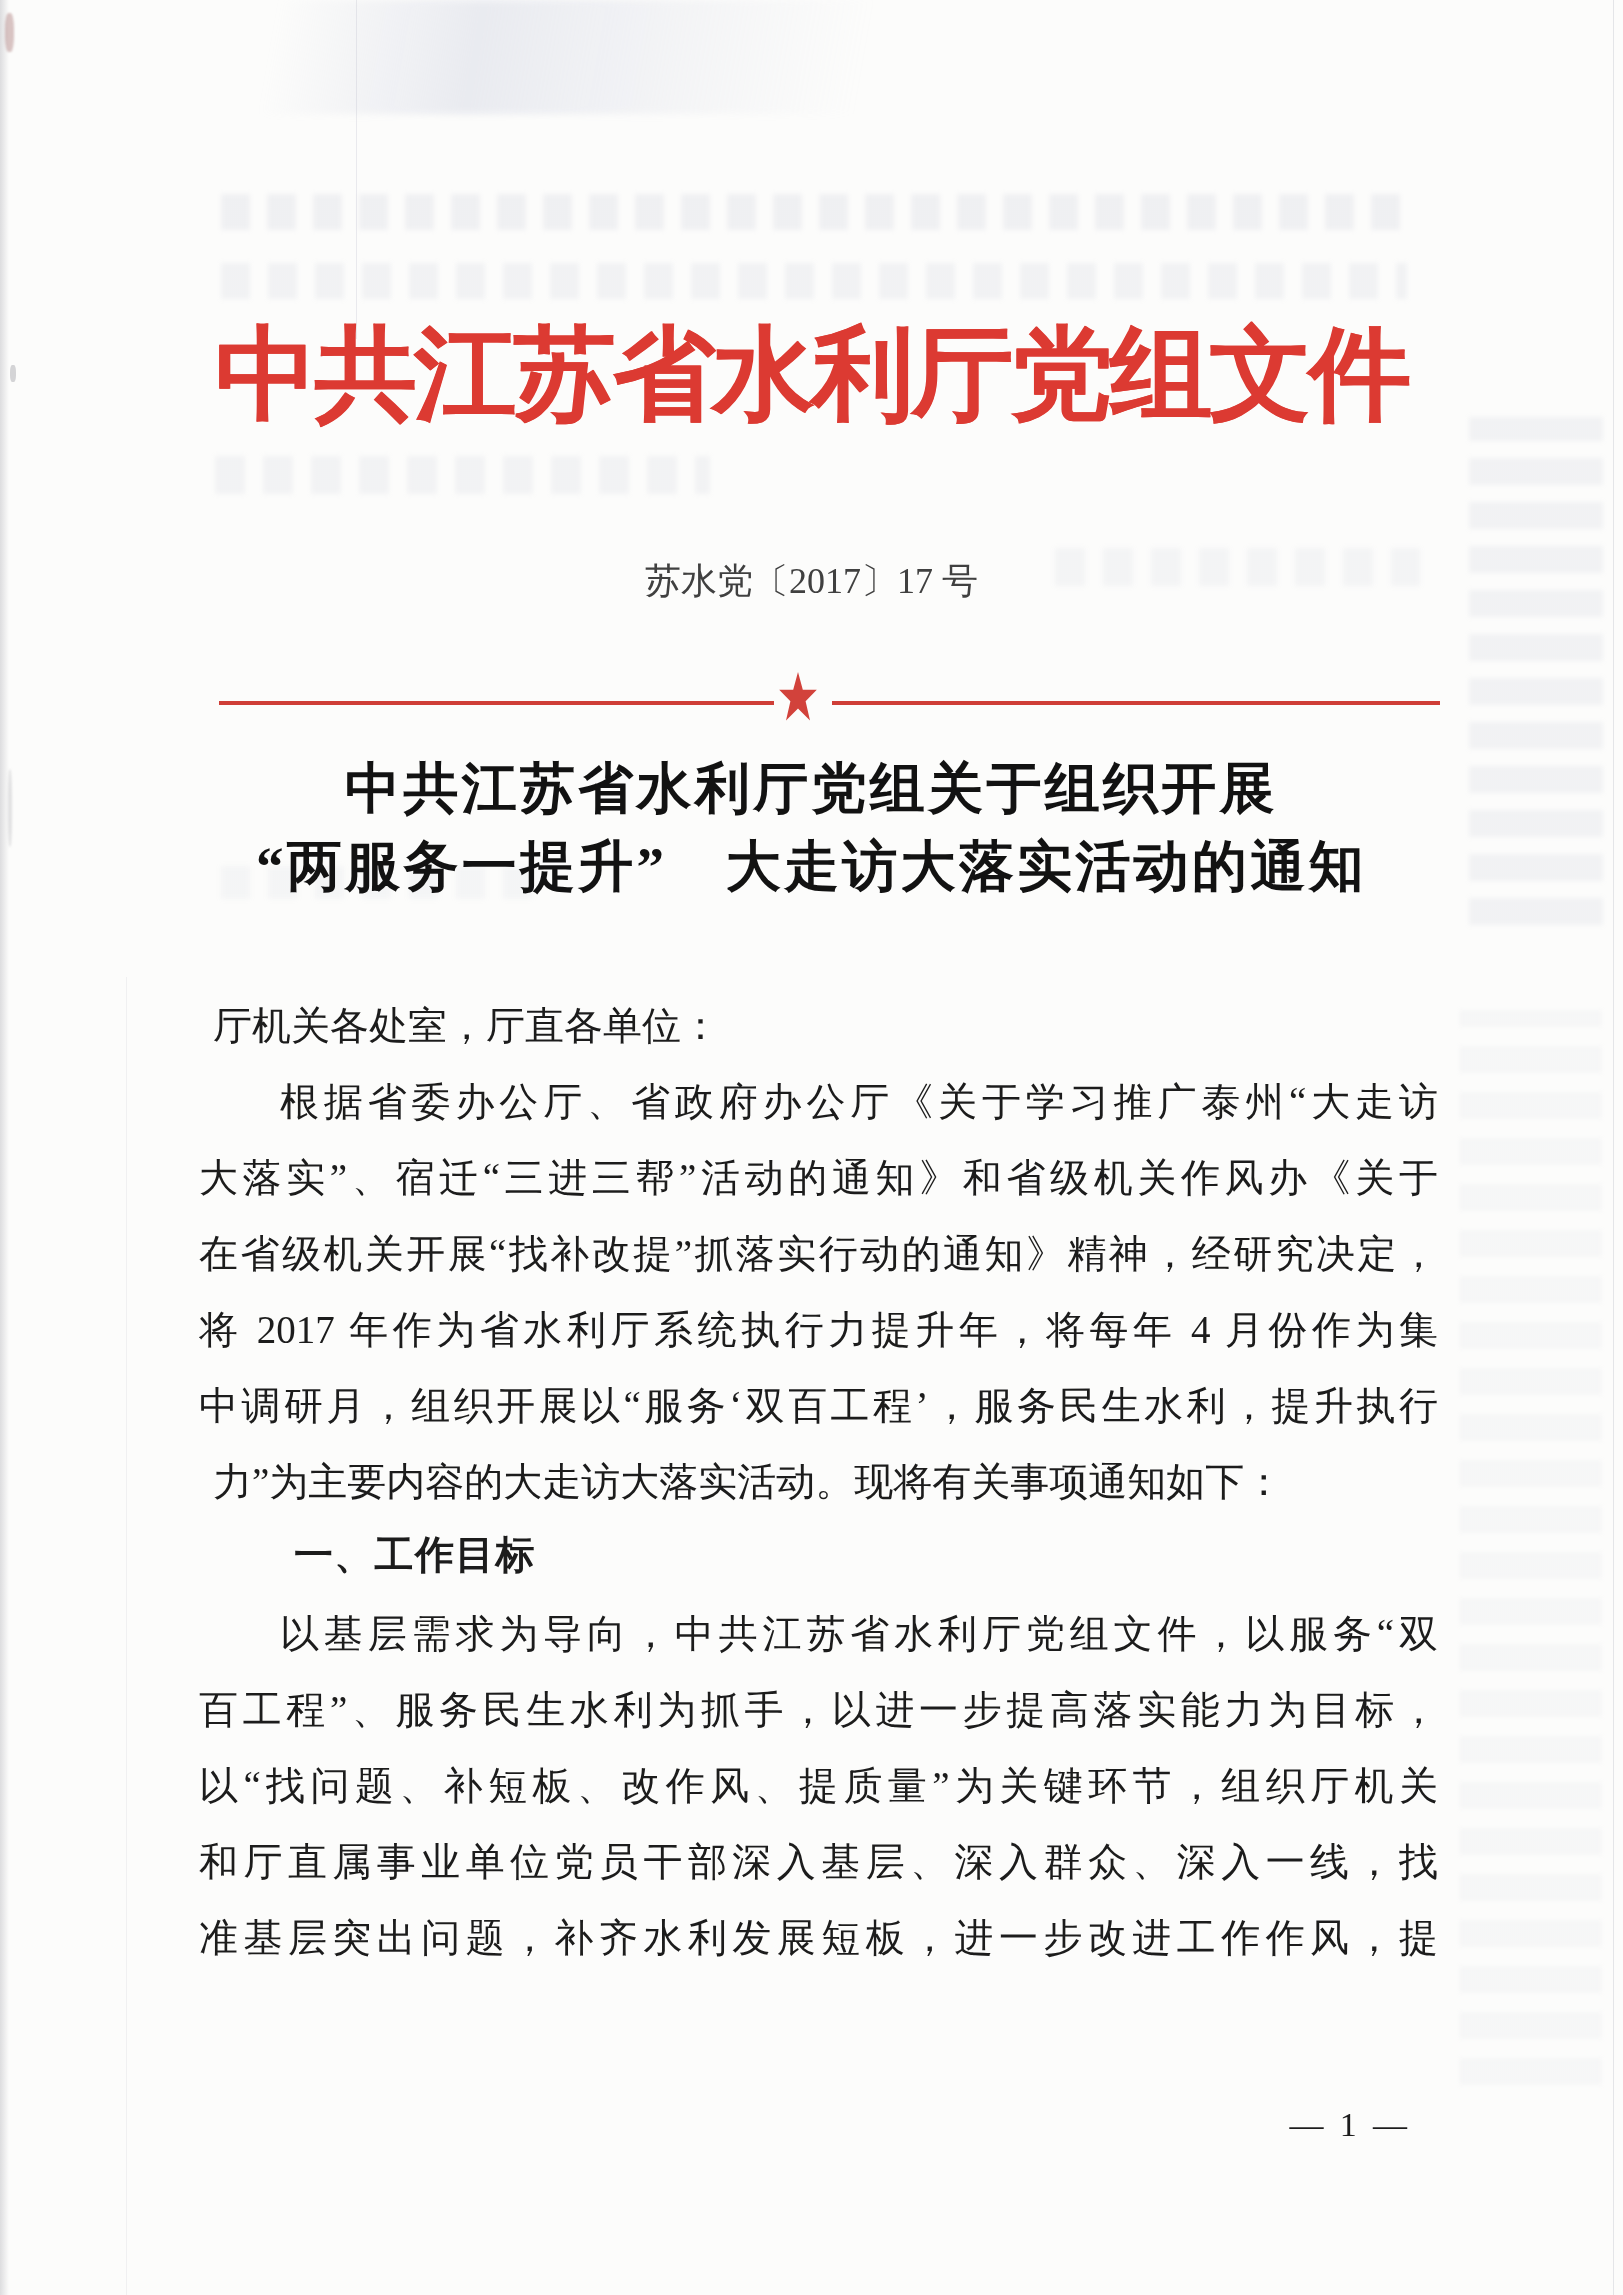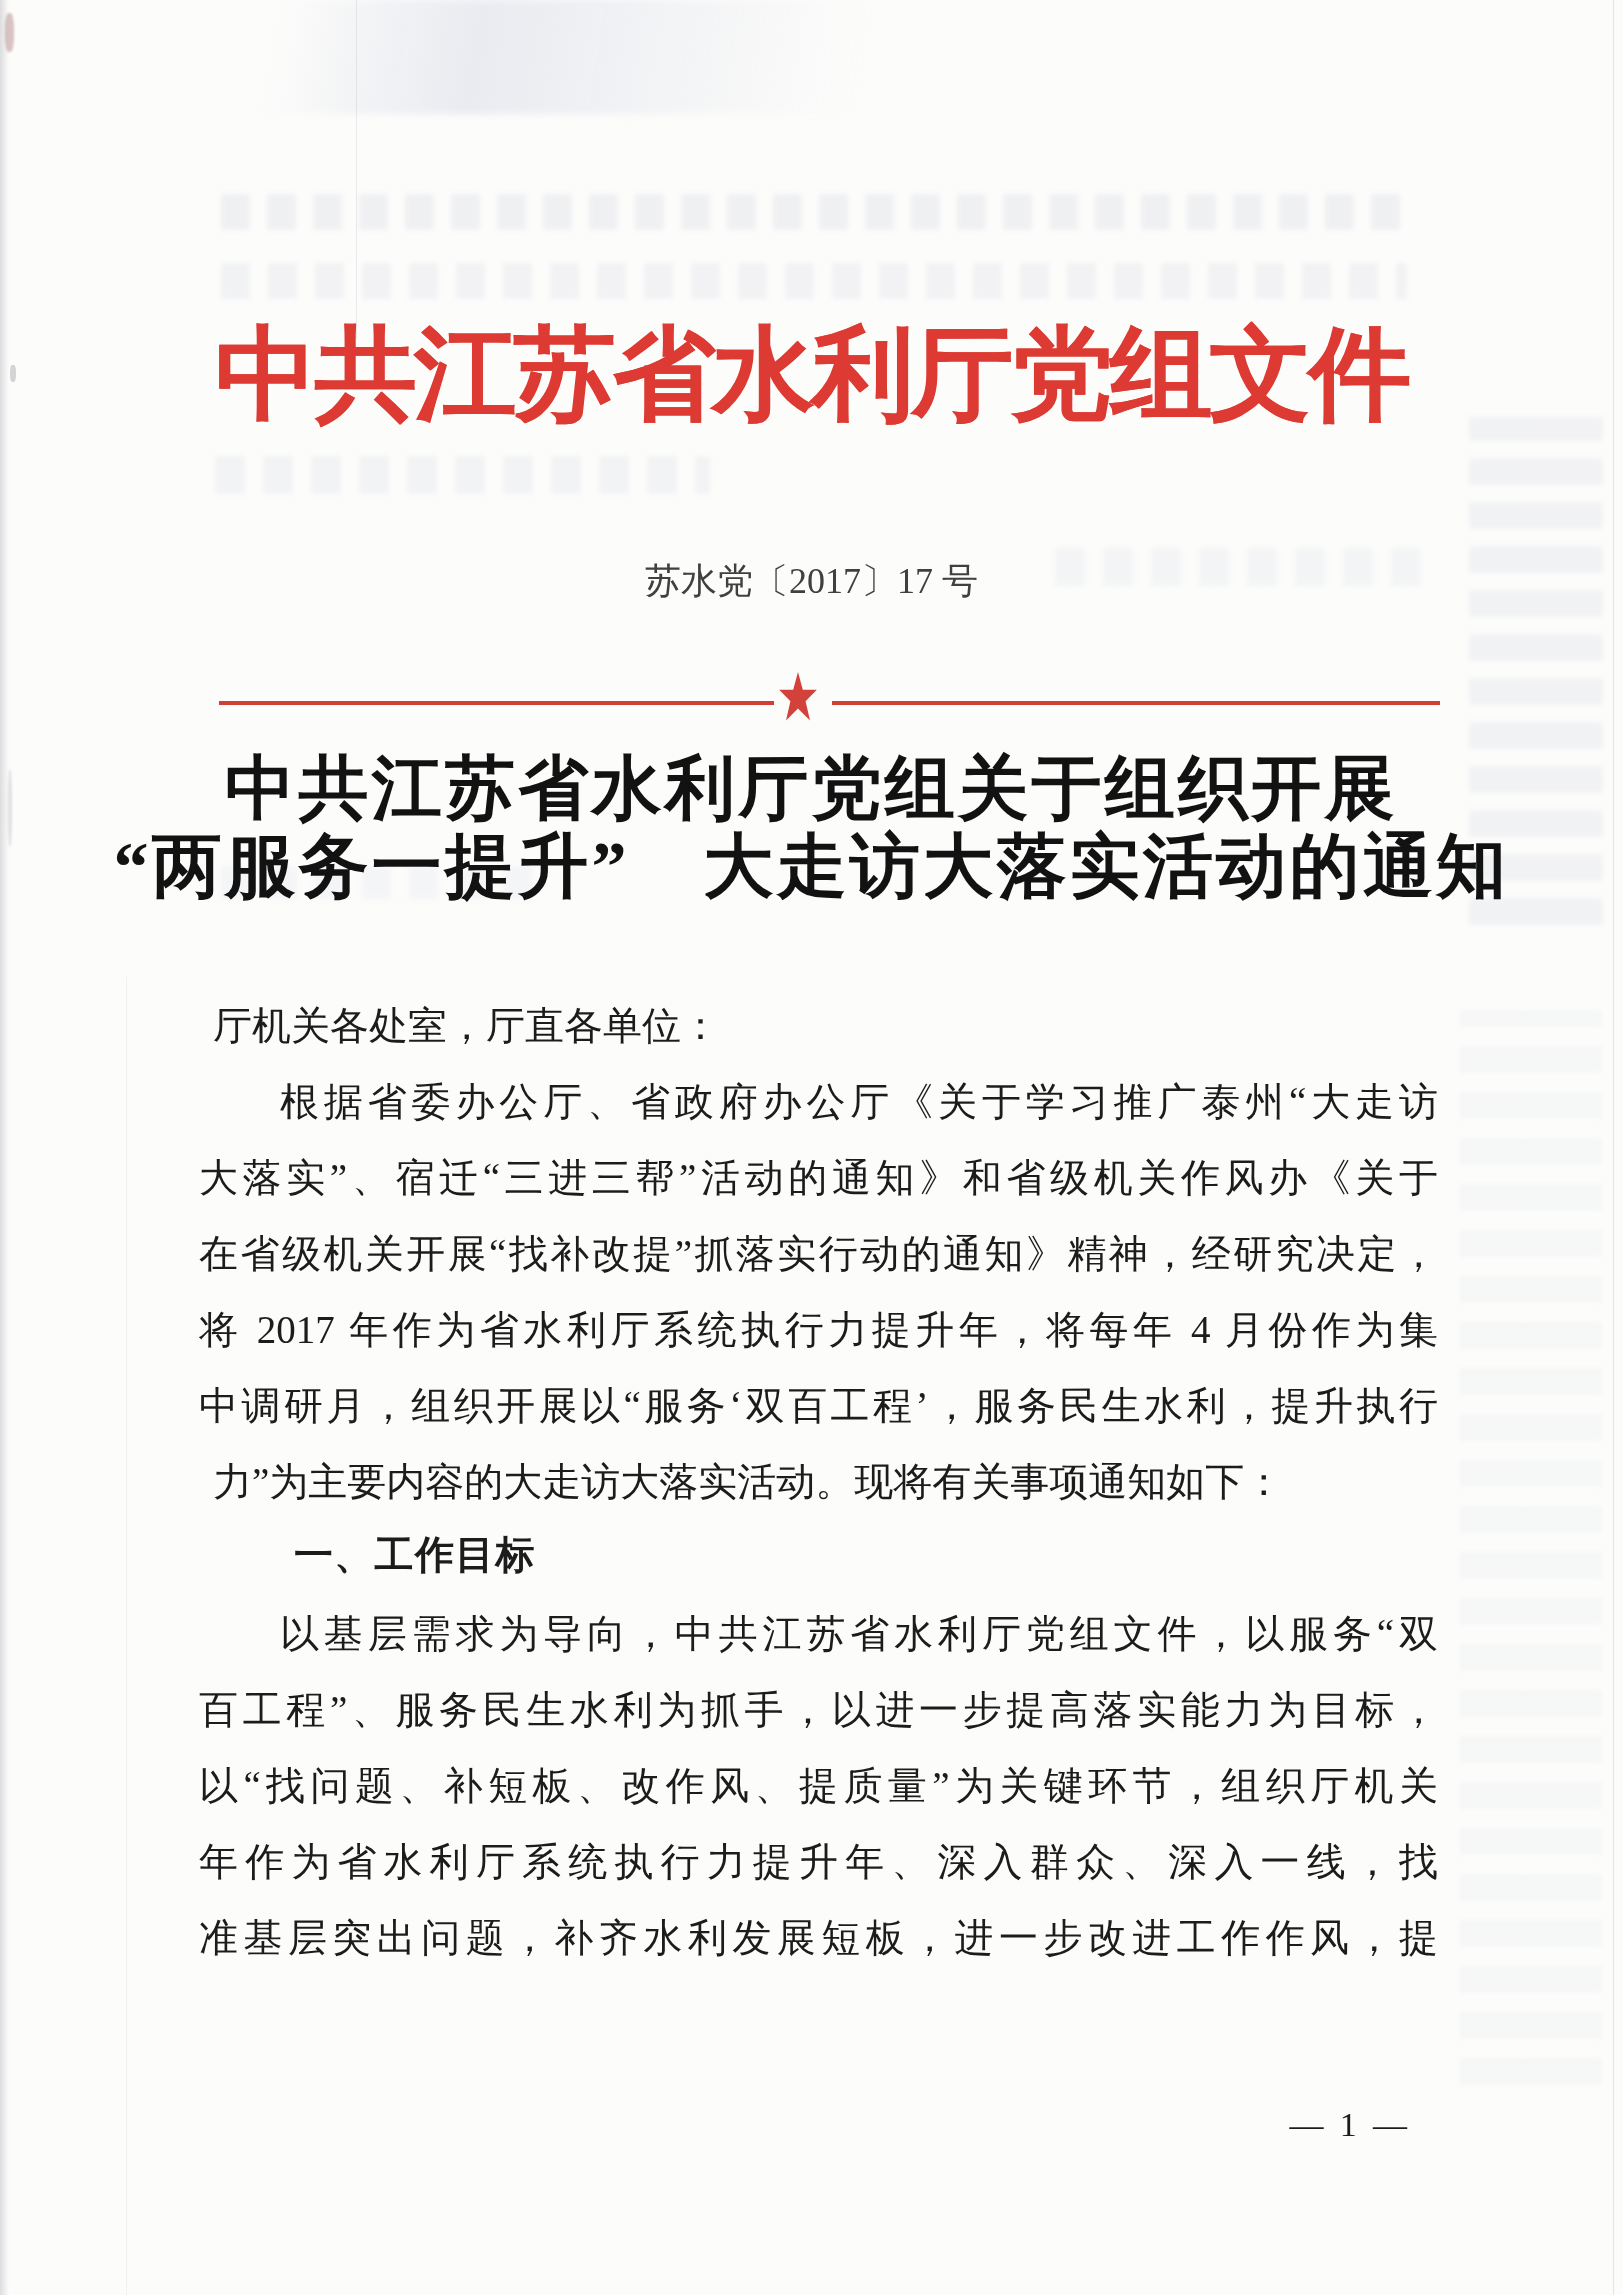--- a/index.html
+++ b/index.html
@@ -66,21 +66,21 @@
     font-size: 36px; line-height: 46px;
     color: #404040;
   }
   .divider-left  { position: absolute; left: 219px;  top: 701px; width: 555px; height: 3.9px; background: #cf3e37; }
   .divider-right { position: absolute; left: 832px; top: 701px; width: 608px; height: 3.9px; background: #cf3e37; }
   .star { position: absolute; left: 778px; top: 671px; width: 40px; height: 52px; }
 
   .doc-title {
     position: absolute; left: 0; top: 750px; width: 100%;
     text-align: center;
-    font-size: 70px; line-height: 78px;
+    font-size: 55px; line-height: 78px;
     font-weight: 900; letter-spacing: 3.3px;
     color: #121212;
   }
 
   .body-block {
     position: absolute; left: 199px; top: 988px; width: 1239px;
     font-size: 39px; line-height: 76px;
     color: #1c1c1c;
   }
   .line { white-space: nowrap; margin-left: 14px; }
@@ -136,20 +136,20 @@
     <div class="jline indent">根据省委办公厅、省政府办公厅《关于学习推广泰州“大走访</div>
     <div class="jline">大落实”、宿迁“三进三帮”活动的通知》和省级机关作风办《关于</div>
     <div class="jline">在省级机关开展“找补改提”抓落实行动的通知》精神，经研究决定，</div>
     <div class="jline">将 2017 年作为省水利厅系统执行力提升年，将每年 4 月份作为集</div>
     <div class="jline">中调研月，组织开展以“服务‘双百工程’，服务民生水利，提升执行</div>
     <div class="line">力”为主要内容的大走访大落实活动。现将有关事项通知如下：</div>
     <div class="line indent heading">一、工作目标</div>
     <div class="jline indent">以基层需求为导向，中共江苏省水利厅党组文件，以服务“双</div>
     <div class="jline">百工程”、服务民生水利为抓手，以进一步提高落实能力为目标，</div>
     <div class="jline">以“找问题、补短板、改作风、提质量”为关键环节，组织厅机关</div>
-    <div class="jline">年作为省水利厅系统执行力提升年、深入群众、深入一线，找</div>
+    <div class="jline">和厅直属事业单位党员干部深入基层、深入群众、深入一线，找</div>
     <div class="jline">准基层突出问题，补齐水利发展短板，进一步改进工作作风，提</div>
   </div>
 
   <div class="page-number">— 1 —</div>
 
 </div>
 
 
 </body></html>

